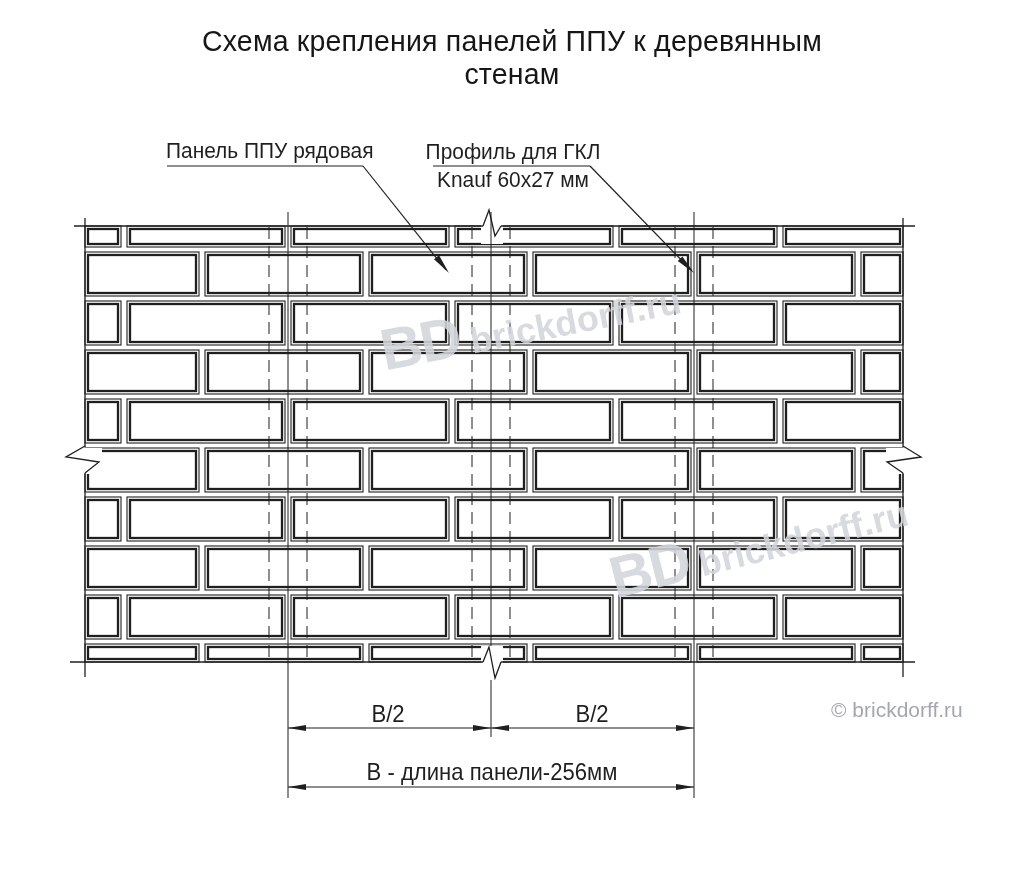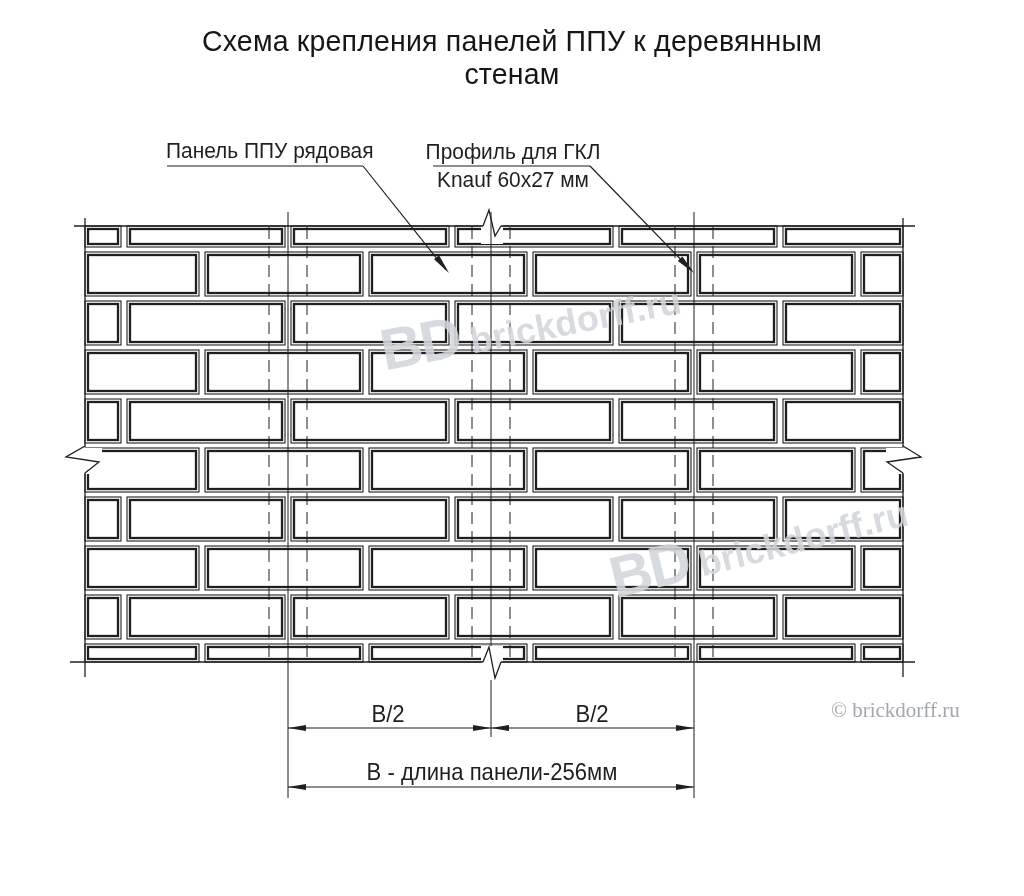--- a/index.html
+++ b/index.html
@@ -20,21 +20,21 @@
     font-size:30px;line-height:33px;letter-spacing:.2px;
     transform:scaleX(.95);transform-origin:center top;color:#161616;
   }
   .lbl{font-size:22px;transform:scaleX(.95);transform-origin:left top;}
   .lbl-panel{left:166px;top:138px;}
   .lbl-profile{left:420px;top:138px;width:186px;text-align:center;line-height:28px;transform-origin:center top;}
   .dim{font-size:24px;transform:scaleX(.92);transform-origin:center top;text-align:center;}
   .dim-half-left{left:338px;top:700px;width:100px;}
   .dim-half-right{left:542px;top:700px;width:100px;}
   .dim-total{left:331px;top:758px;width:322px;}
-  .copyright{left:831px;top:698px;font-size:21px;color:var(--copy);z-index:2;font-family:Liberation Serif, serif;}
+  .copyright{left:831px;top:698px;font-size:21px;color:var(--copy);z-index:2;}
   .wm{
     position:absolute;display:flex;align-items:baseline;gap:10px;
     color:var(--wm);opacity:.88;z-index:3;pointer-events:none;font-weight:bold;
   }
   .wm .bd{font-size:58px;letter-spacing:-2px;}
   .wm .site{font-size:36px;letter-spacing:0;}
   .wm1{left:378px;top:288px;transform:rotate(-11deg);}
   .wm2{left:606px;top:508px;transform:rotate(-14deg);}
 </style>
 </head>

